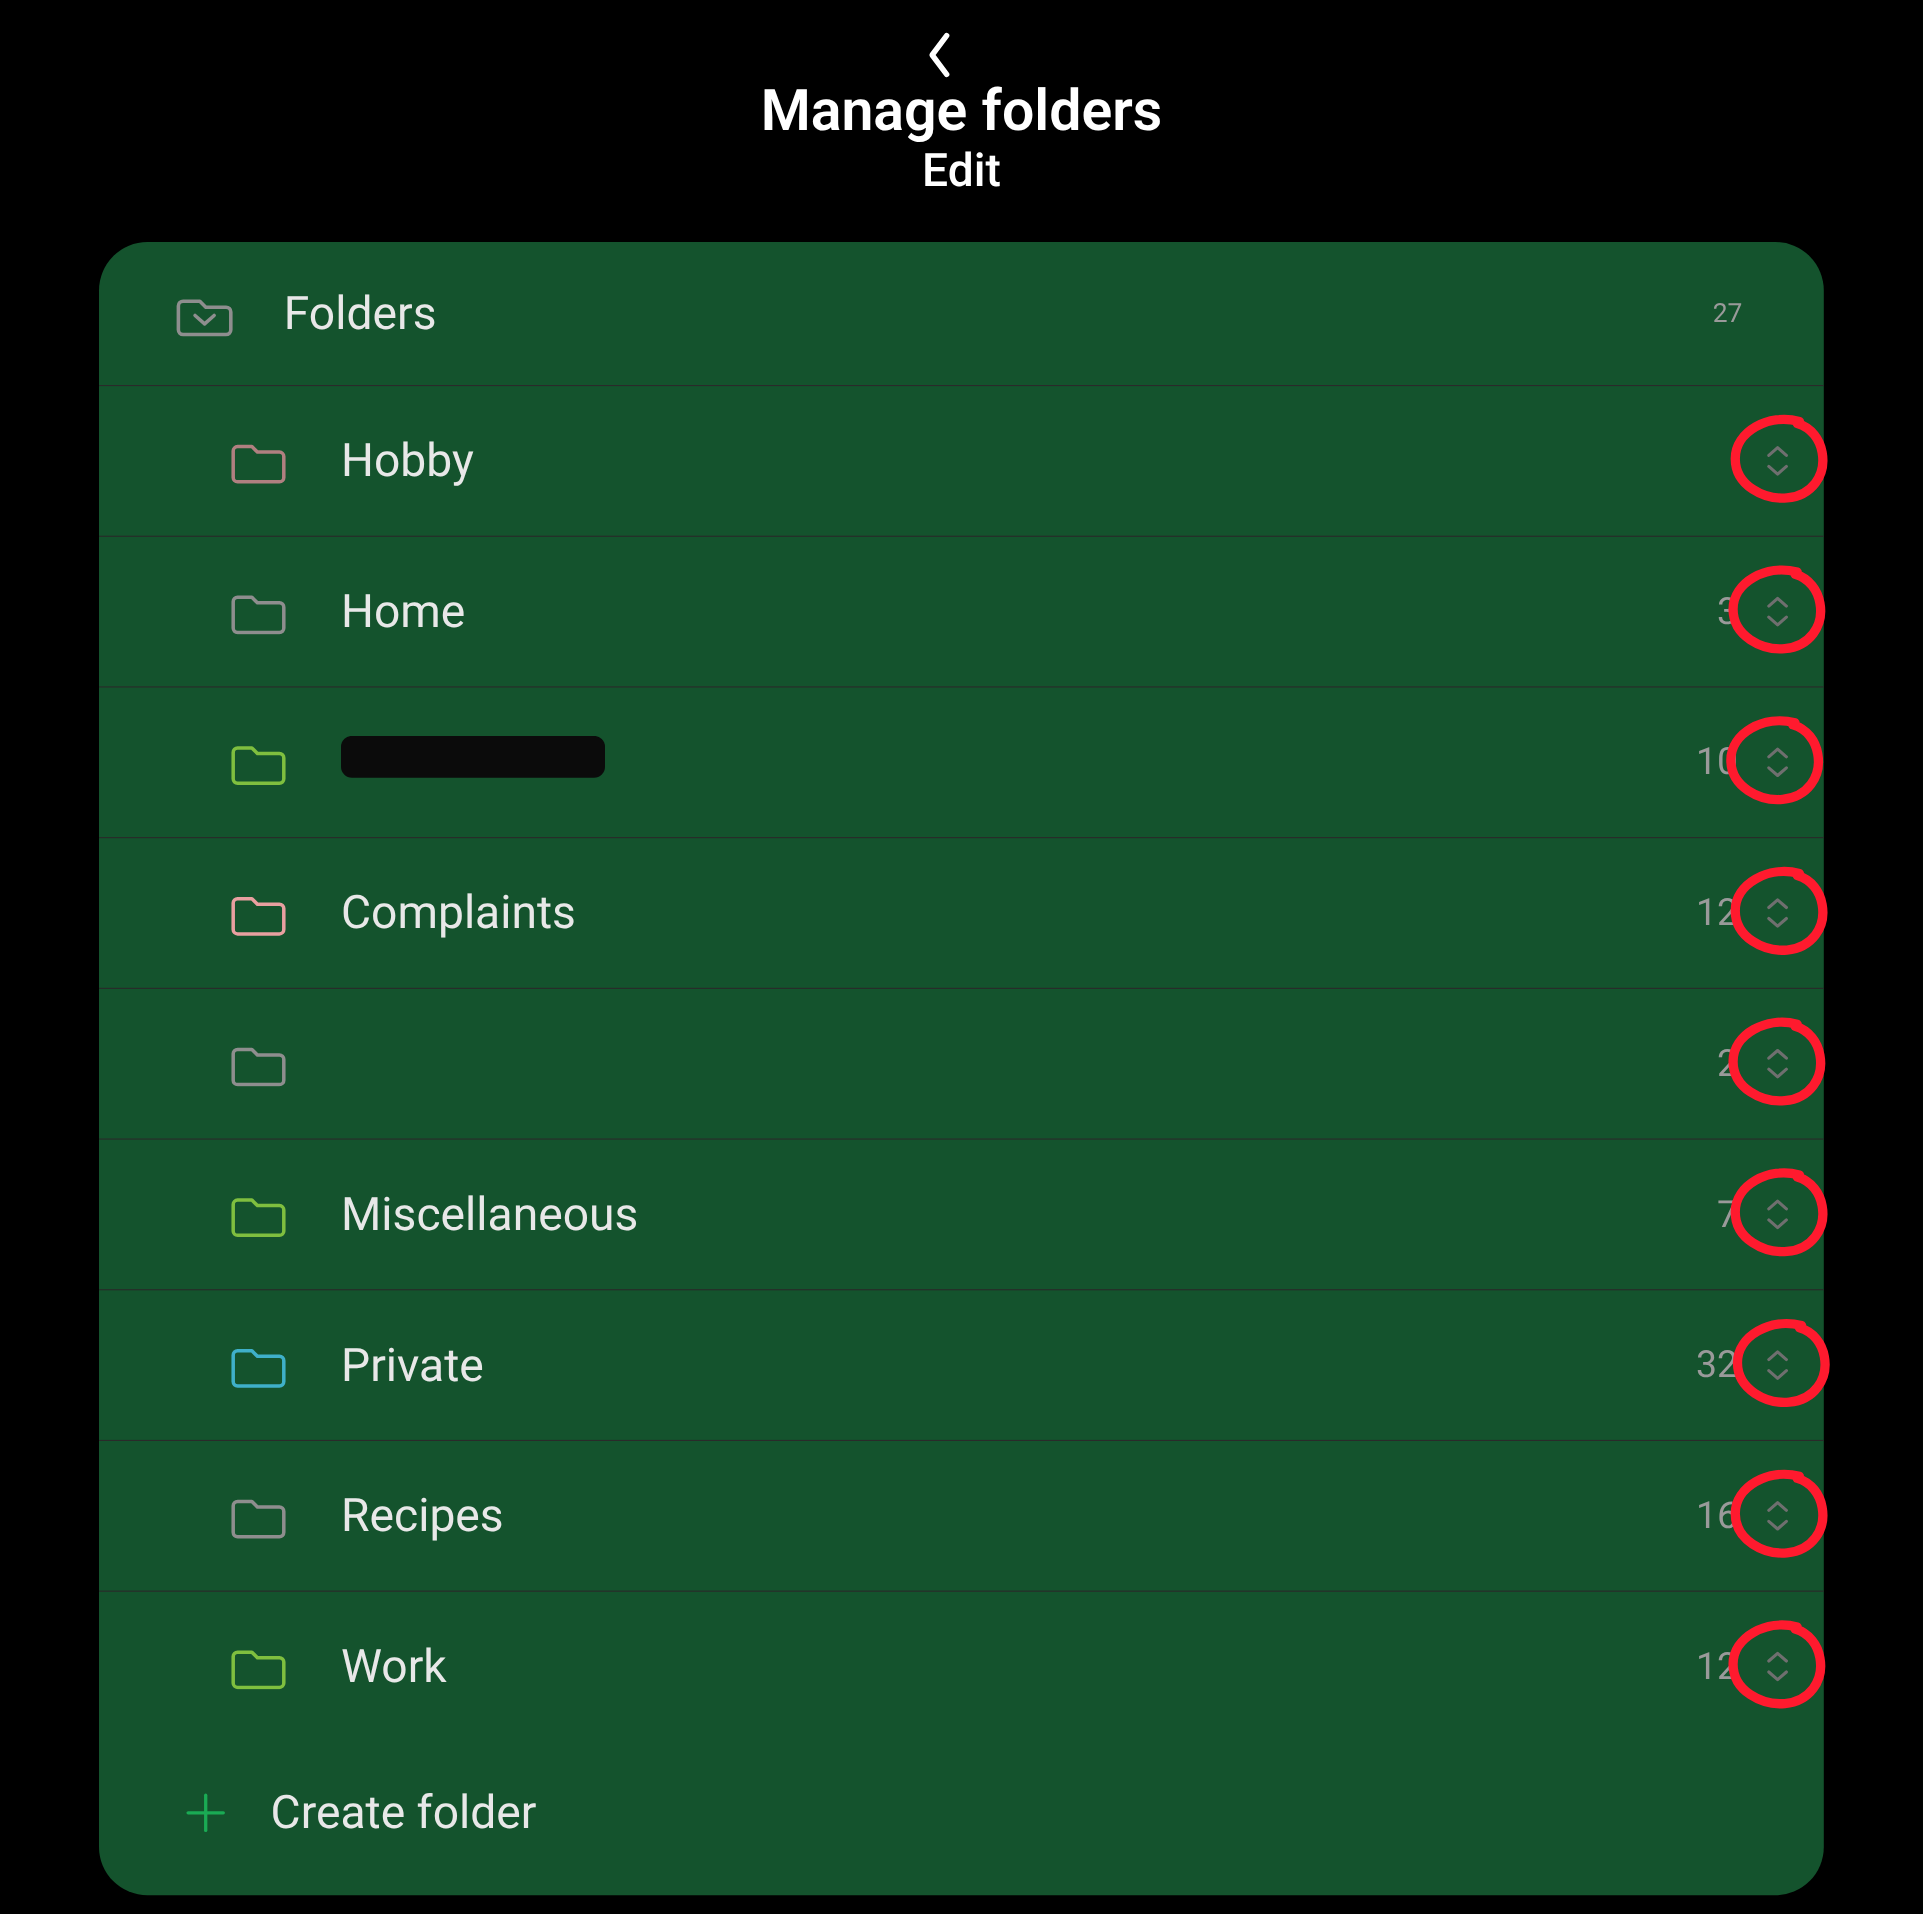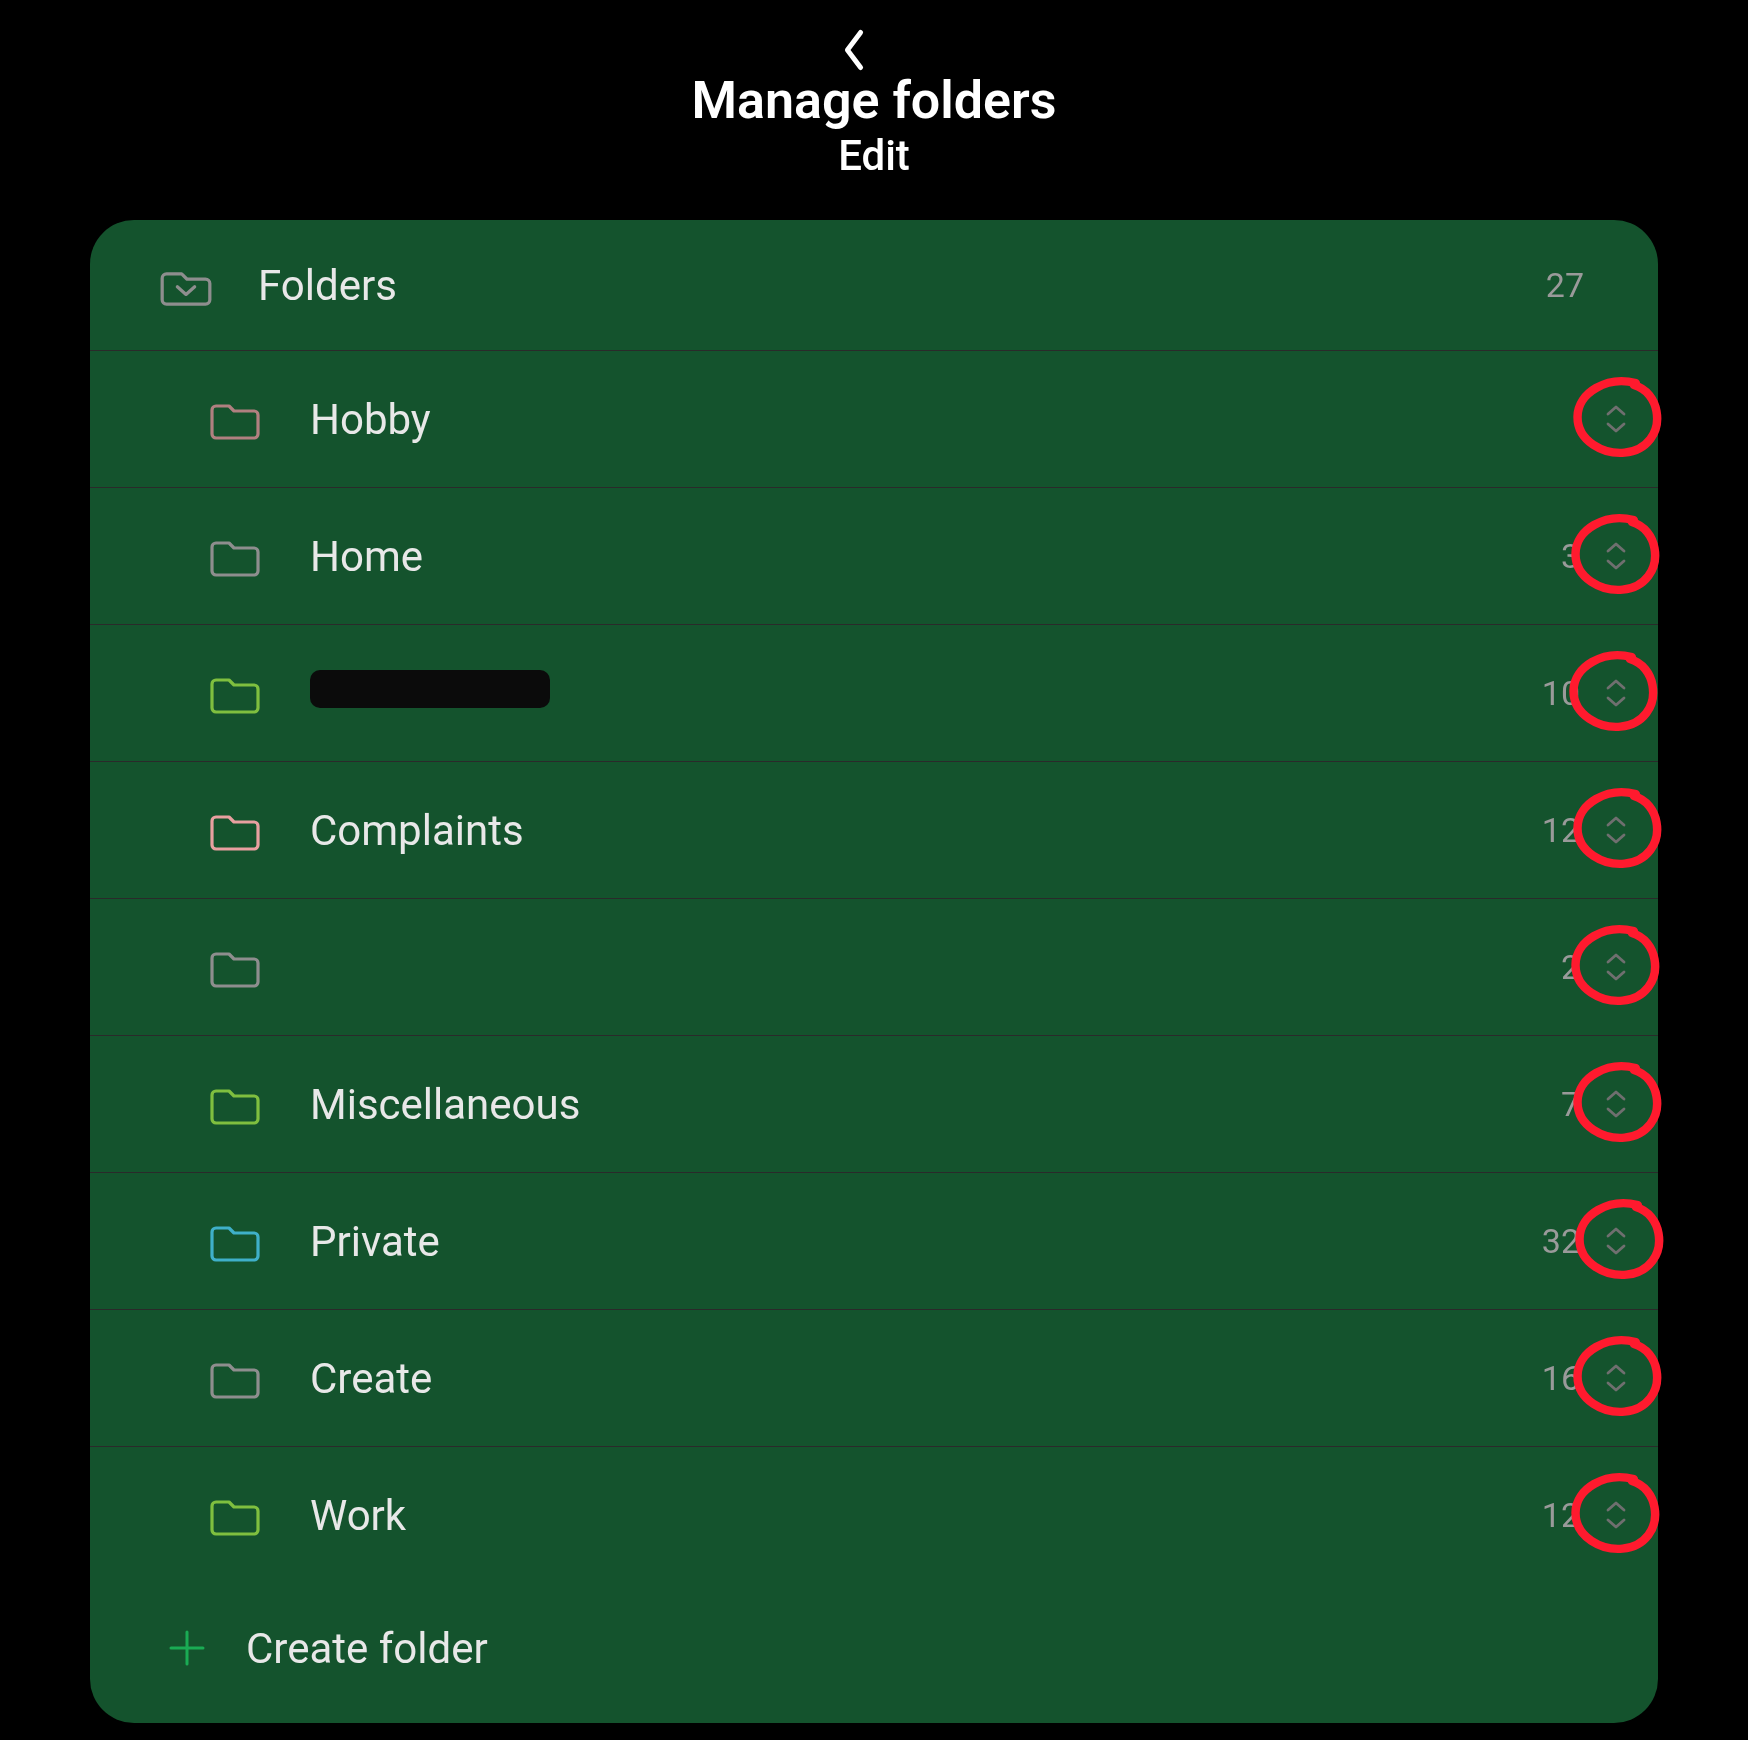--- a/index.html
+++ b/index.html
@@ -68,21 +68,21 @@
     align-items: center;
     justify-content: center;
   }
   .folders-header .label {
     font-size: 42px;
     color: #e8e8e8;
     margin-left: 46px;
     flex: 1;
   }
   .folders-header .count {
-    font-size: 34px;
+    font-size: 24px;
     color: #9a9a9a;
   }
 
   .row {
     display: flex;
     align-items: center;
     height: 136px;
     padding: 0 20px 0 120px;
     border-bottom: 1px solid #2a2a2a;
     position: relative;
@@ -331,21 +331,21 @@
     <path d="M 70 10 C 40 2, 8 20, 8 46 C 8 72, 36 86, 58 84 C 82 82, 96 62, 92 40 C 90 28, 82 16, 68 12" fill="none" stroke="#ff1a2e" stroke-width="9" stroke-linecap="round"></path>
   </svg>
         </span>
       </div>
       <div class="row" style="position: relative;">
         <span class="folder-icon">
           <svg viewBox="0 0 50 42">
     <path d="M6 8 h13 l5 5 h20 a4 4 0 0 1 4 4 v19 a4 4 0 0 1 -4 4 H6 a4 4 0 0 1 -4 -4 V12 a4 4 0 0 1 4 -4 z" fill="none" stroke="#8e8e8e" stroke-width="3.2" stroke-linejoin="round"></path>
   </svg>
         </span>
-        <span class="name">Create</span>
+        <span class="name">Recipes</span>
         <span class="count">16</span>
         <span class="reorder">
           <svg viewBox="0 0 26 32">
     <polyline points="5,11 13,4 21,11" fill="none" stroke="#6f6f6f" stroke-width="2.8" stroke-linecap="round" stroke-linejoin="round"></polyline>
     <polyline points="5,21 13,28 21,21" fill="none" stroke="#6f6f6f" stroke-width="2.8" stroke-linecap="round" stroke-linejoin="round"></polyline>
   </svg>
         </span>
         <span class="circle-annot" style="top: 22px; position: absolute; right: -6px;">
           <svg viewBox="0 0 100 90">
     <path d="M 70 10 C 40 2, 8 20, 8 46 C 8 72, 36 86, 58 84 C 82 82, 96 62, 92 40 C 90 28, 82 16, 68 12" fill="none" stroke="#ff1a2e" stroke-width="9" stroke-linecap="round"></path>

